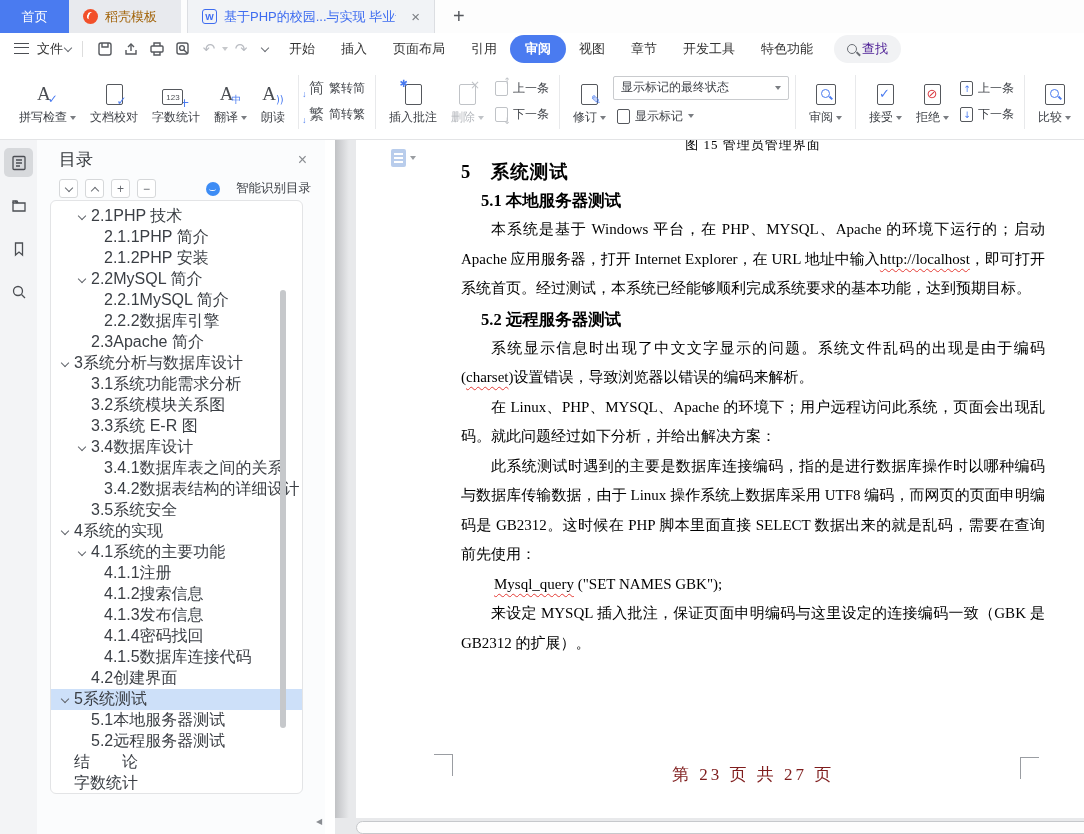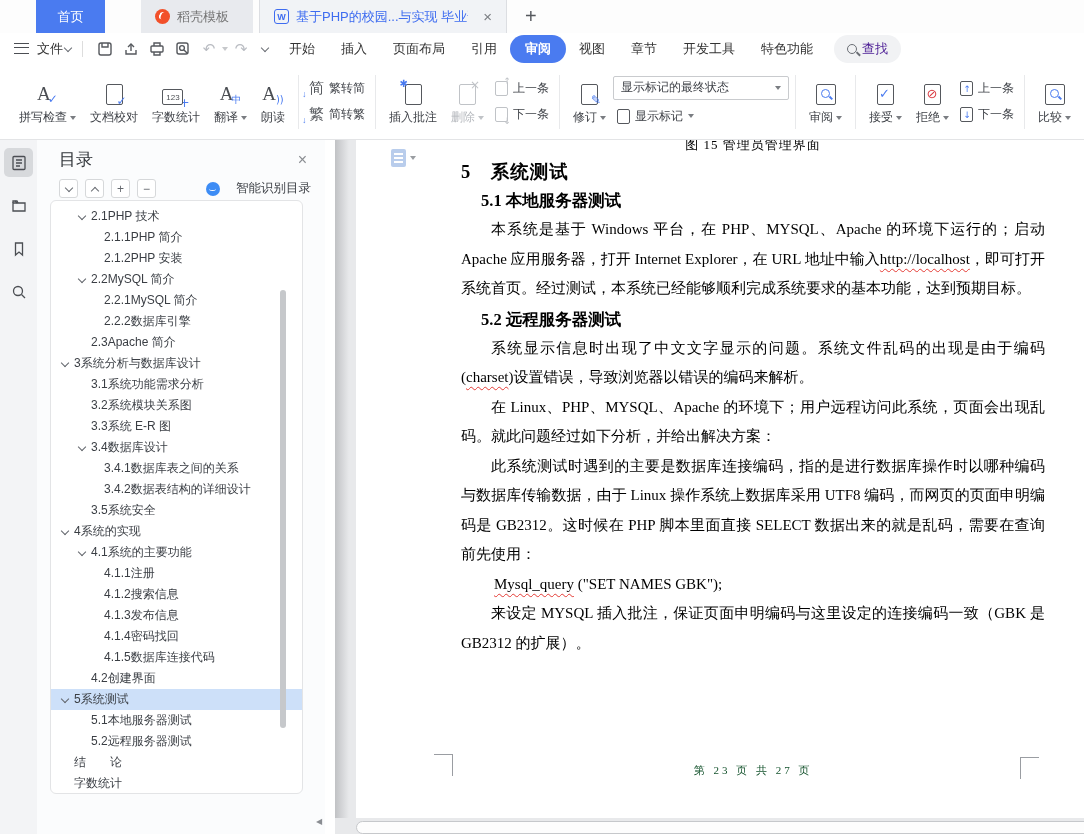--- a/index.html
+++ b/index.html
@@ -2,21 +2,21 @@
 <html><head>
 <meta charset="utf-8">
 <style>
   * { margin:0; padding:0; box-sizing:border-box; }
   html,body { width:1084px; height:834px; overflow:hidden; background:#fff;
     font-family:"Liberation Sans","DejaVu Sans",sans-serif; }
 
   
   #tabbar { position:absolute; left:0; top:0; width:1084px; height:33px; background:#fdfdfd;
     display:flex; align-items:stretch; }
-  .tab { display:flex; align-items:center; font-size:13px; padding:0 14px; color:#737373;margin-left:36px; }
+  .tab { display:flex; align-items:center; font-size:13px; padding:0 14px; color:#a16207; }
   .tab-home { background:#4a7bf0; color:#fff; width:69px; justify-content:center; }
   .tab-template { background:#e8eaee; width:112px; gap:7px; }
   .tpl-ic { width:15px; height:15px; border-radius:50%; background:#f2502a; position:relative; flex:none; }
   .tpl-ic::after { content:""; position:absolute; left:4px; top:3px; width:6px; height:8px;
     border-left:2px solid #fff; border-radius:50%; transform:rotate(20deg); }
   .tab-doc { background:#f1f3f6; color:#3e6cf0; width:248px; margin-left:6px; gap:7px;
     border-left:1px solid #dcdee2; border-right:1px solid #dcdee2; }
   .wps-ic { width:15px; height:15px; border:1.4px solid #3e6cf0; border-radius:3px; flex:none;
     display:flex; align-items:center; justify-content:center; font-size:9px; font-weight:bold; color:#3e6cf0; }
   .tab-doc .title { white-space:nowrap; overflow:hidden; }
@@ -87,21 +87,21 @@
   .toc-close { color:#8a8d92; font-size:16px; cursor:default; }
   .toc-tools { display:flex; align-items:center; padding:6px 14px 6px 22px; gap:7px; }
   .pbtn { width:19px; height:19px; border:1px solid #d6d8da; border-radius:3px; background:#fff;
     display:flex; align-items:center; justify-content:center; font-size:12px; color:#63676d; }
   .smart { margin-left:auto; display:flex; align-items:center; gap:16px; font-size:12.5px; color:#3f4248; }
   .smart-ic { width:14px; height:14px; border-radius:50%; background:#3d8cf5; position:relative; flex:none; }
   .smart-ic::after { content:""; position:absolute; left:3px; top:4px; width:7px; height:4px;
     border-bottom:1.6px solid #fff; border-radius:50%; }
   .toc-box { position:absolute; left:13px; top:60px; width:253px; height:594px; background:#fff;
     border:1px solid #e3e4e6; border-radius:6px; padding-top:5px; overflow:hidden; }
-  .toc-item { display:flex; align-items:center; height:21px; font-size:12px; color:#3a3e44; white-space:nowrap; cursor:default; }
+  .toc-item { display:flex; align-items:center; height:21px; font-size:16px; color:#3a3e44; white-space:nowrap; cursor:default; }
   .toc-item.sel { background:#cde0f9; }
   .lvl0 { padding-left:23px; } .lvl0.hc { padding-left:8px; }
   .lvl1 { padding-left:40px; } .lvl1.hc { padding-left:25px; }
   .lvl2 { padding-left:53px; }
   .chev { width:15px; height:14px; position:relative; flex:none; }
   .chev::before { content:""; position:absolute; left:3px; top:3px; width:5px; height:5px;
     border-right:1.3px solid #61656b; border-bottom:1.3px solid #61656b; transform:rotate(45deg); }
   .vthumb { position:absolute; left:243px; top:150px; width:6px; height:438px; background:#c6c8cb; border-radius:3px; }
   .collapse-arrow { position:absolute; left:316px; top:817px; font-size:8px; color:#8a8d92; z-index:5; }
 
@@ -120,21 +120,21 @@
   .sq { text-decoration:underline wavy #e43b35 1px; text-underline-offset:3.5px; }
   .margin-nav { position:absolute; left:35px; top:9px; display:flex; align-items:center; gap:4px; }
   .mn-doc { width:15px; height:18px; background:#b9cdec; border-radius:2px; position:relative; }
   .mn-doc::before { content:""; position:absolute; left:3px; top:4px; width:9px; height:1.6px;
     background:#fff; box-shadow:0 4px 0 #fff, 0 8px 0 #fff; }
   .cropL { position:absolute; left:78px; top:614px; width:19px; height:22px;
     border-top:1px solid #9a9da2; border-right:1px solid #9a9da2; }
   .cropR { position:absolute; left:664px; top:617px; width:19px; height:22px;
     border-top:1px solid #9a9da2; border-left:1px solid #9a9da2; }
   .pfooter { position:absolute; left:105px; top:623px; width:584px; text-align:center;
-    font-size:11px; color:#14532d; letter-spacing:3px; font-family:"Liberation Serif",serif; }
+    font-size:17px; color:#7f1d1d; letter-spacing:3px; font-family:"Liberation Serif",serif; }
   .hscroll { position:absolute; left:21px; top:681px; width:752px; height:13px; background:#fdfdfd;
     border:1px solid #c6c8cb; border-radius:7px; }
 </style>
 </head>
 <body>
 
 <div id="tabbar">
   <div class="tab tab-home">
     <span>首页</span>
   </div>

